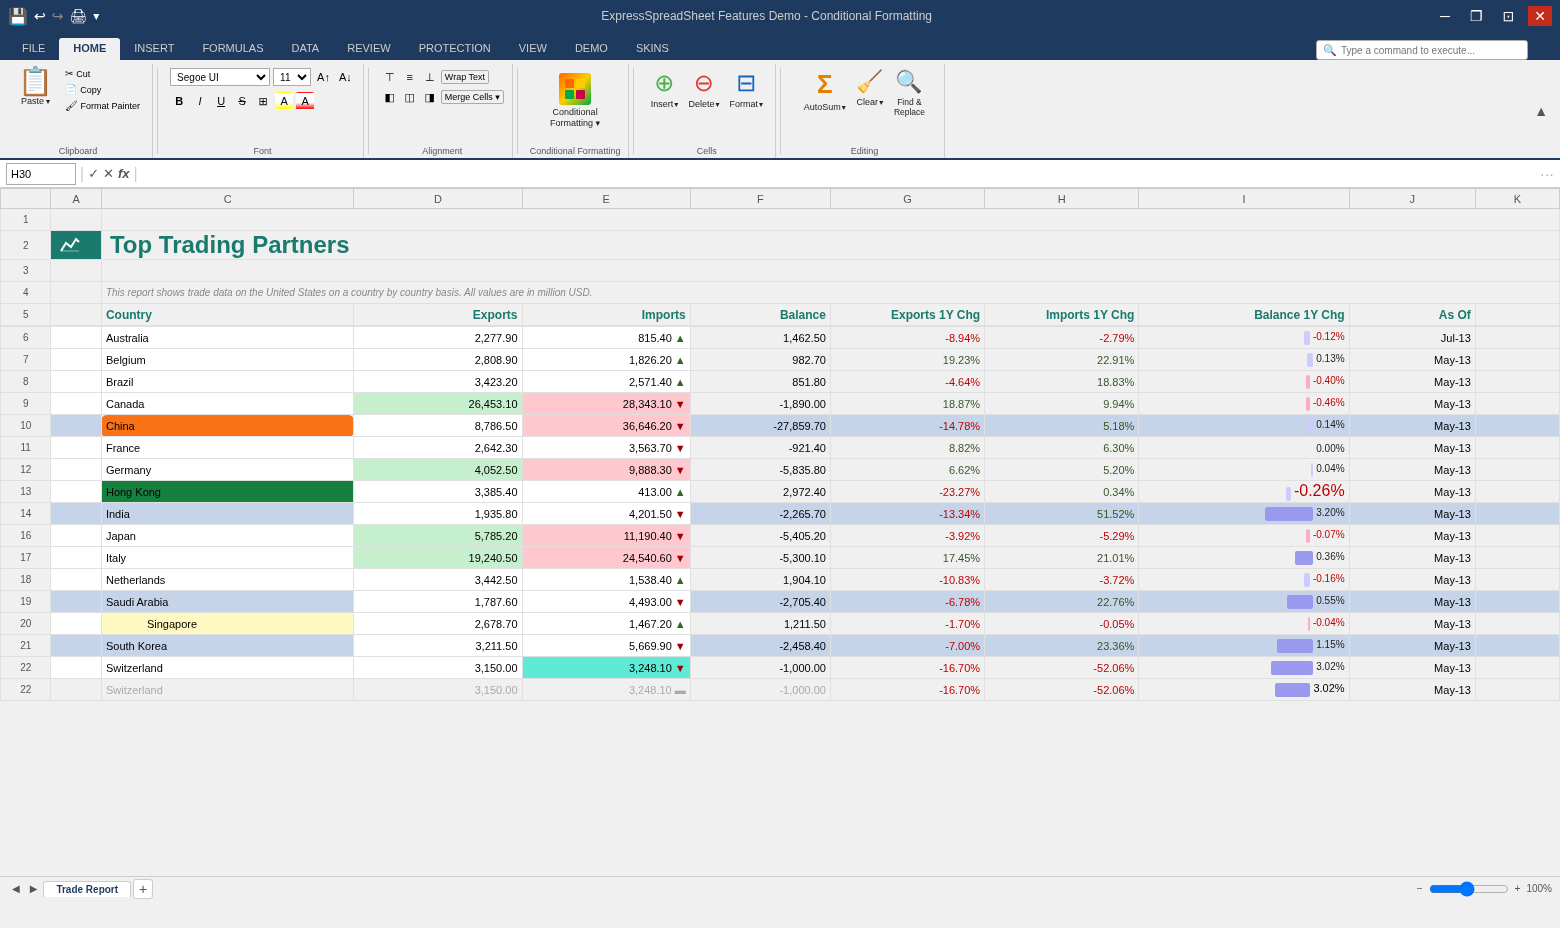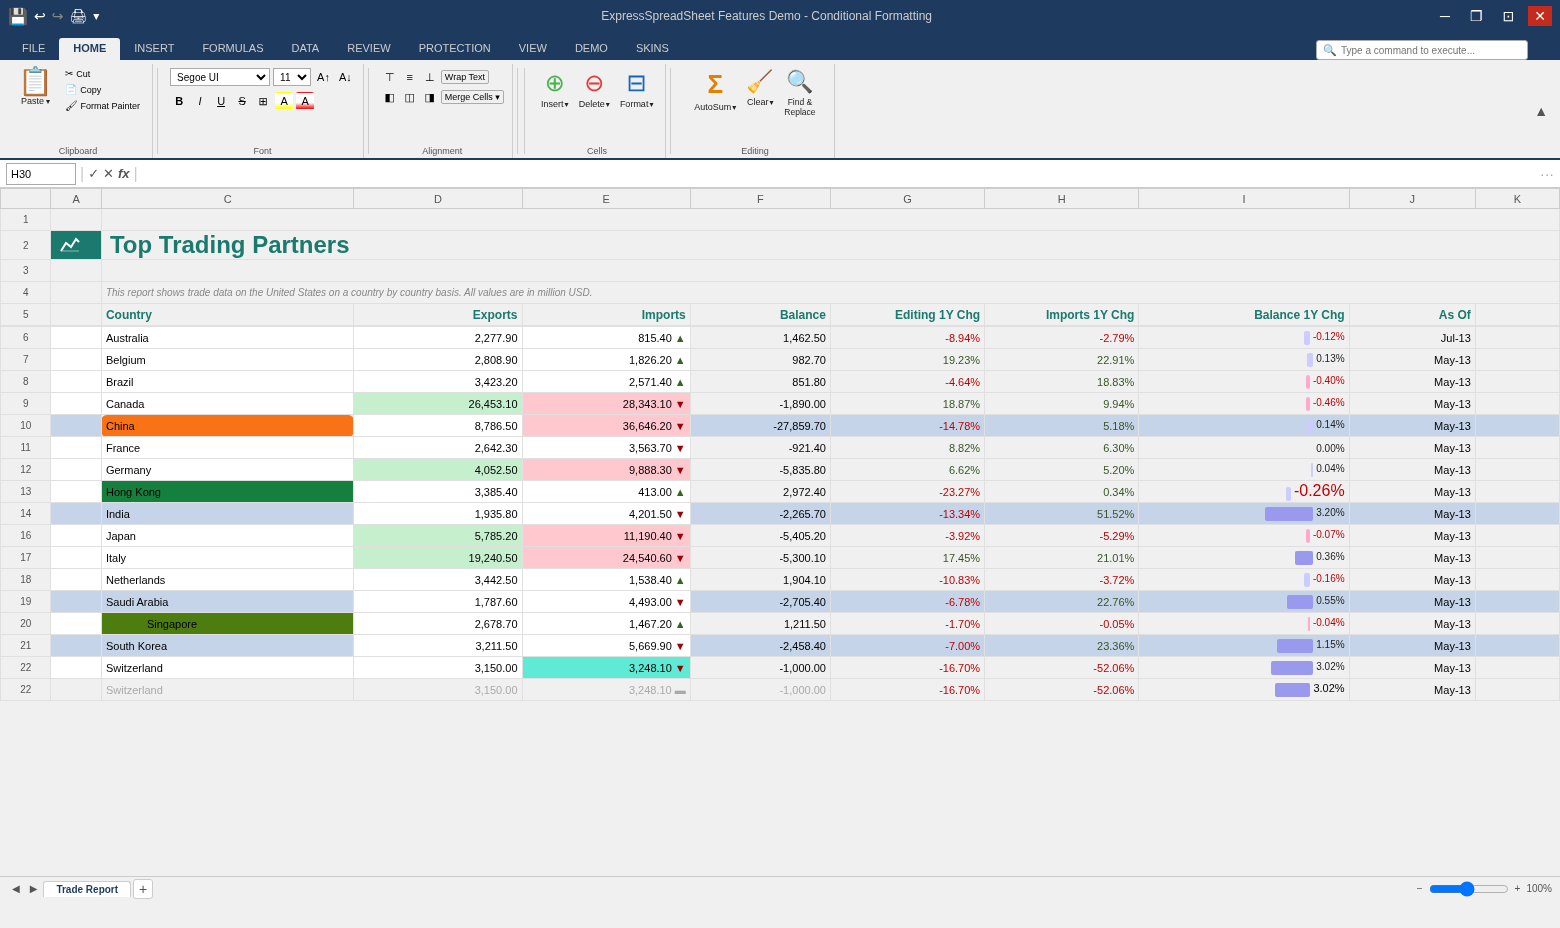--- a/index.html
+++ b/index.html
@@ -394,20 +394,34 @@
         <button class="tb-btn">◧</button>
         <button class="tb-btn">◫</button>
         <button class="tb-btn">◨</button>
         <div class="rb-btn-small" style="font-size:9px;border:1px solid #aaa;padding:1px 3px;border-radius:2px;">Merge Cells ▾</div>
       </div>
     </div>
     <div class="ribbon-group-label">Alignment</div>
   </div>
   <div class="ribbon-sep"></div>
 
+  <div class="ribbon-group" style="min-width:90px;">
+    <div class="rb-btn" style="margin-top:4px;">
+      <div class="cf-icon">
+        <svg width="24" height="24" viewBox="0 0 24 24">
+          <rect x="2" y="2" width="9" height="9" fill="#ff6600" rx="1"></rect>
+          <rect x="13" y="2" width="9" height="9" fill="#ffcc00" rx="1"></rect>
+          <rect x="2" y="13" width="9" height="9" fill="#00aa44" rx="1"></rect>
+          <rect x="13" y="13" width="9" height="9" fill="#cc0044" rx="1"></rect>
+        </svg>
+      </div>
+      <div class="lbl" style="font-size:9px;text-align:center;color:#222;max-width:70px;line-height:1.2;">Conditional<br>Formatting ▾</div>
+    </div>
+    <div class="ribbon-group-label">Conditional Formatting</div>
+  </div>
   <div class="ribbon-sep"></div>
 
   <div class="ribbon-group" style="min-width:130px;">
     <div class="ribbon-buttons">
       <div class="rb-btn">
         <span style="color:#4CAF50;font-size:24px;">⊕</span>
         <div class="lbl" style="display:flex;align-items:center;gap:1px;">Insert <span style="font-size:8px;">▾</span></div>
       </div>
       <div class="rb-btn">
         <span style="color:#e53935;font-size:24px;">⊖</span>
@@ -524,21 +538,21 @@
           <td colspan="9" style="font-size:10px;color:#888;font-style:italic;">This report shows trade data on the United States on a country by country basis. All values are in million USD.</td>
         </tr>
 
         <tr>
           <td class="row-header-cell">5</td>
           <td></td>
           <td class="cell-header cell-bold">Country</td>
           <td class="cell-header cell-right cell-bold">Exports</td>
           <td class="cell-header cell-right cell-bold">Imports</td>
           <td class="cell-header cell-right cell-bold">Balance</td>
-          <td class="cell-header cell-right cell-bold">Editing 1Y Chg</td>
+          <td class="cell-header cell-right cell-bold">Exports 1Y Chg</td>
           <td class="cell-header cell-right cell-bold">Imports 1Y Chg</td>
           <td class="cell-header cell-right cell-bold">Balance 1Y Chg</td>
           <td class="cell-header cell-right cell-bold">As Of</td>
           <td></td>
         </tr>
       </tbody>
     </table>
     <div id="data-rows-container">
         <table class="grid" style="width: 100%;">
           <colgroup>
@@ -824,21 +838,21 @@
       <td class="cell-right bar-cell">
         <div style="display:inline-block;height:14px;width:26.4px;background:#9999ee;border-radius:2px;vertical-align:middle;"></div>
         <span style="font-size:10px;color:#222;">0.55%</span>
       </td>
       <td class="cell-right">May-13</td>
       <td></td>
     </tr>
             <tr>
       <td class="row-header-cell">20</td>
       <td style="background:white;"></td>
-      <td style="background:#4d7c0f;padding-left:45px;">Singapore</td>
+      <td style="background:#fef9c3;padding-left:45px;">Singapore</td>
       <td class="cell-right" style="background:white;">2,678.70</td>
       <td class="cell-right" style="background:white;">
         1,467.20 
         <span style="color:#376523;">
           ▲
         </span>
       </td>
       <td class="cell-right">1,211.50</td>
       <td class="cell-right" style="color:#c00000;">-1.70%</td>
       <td class="cell-right" style="color:#c00000;">-0.05%</td>

